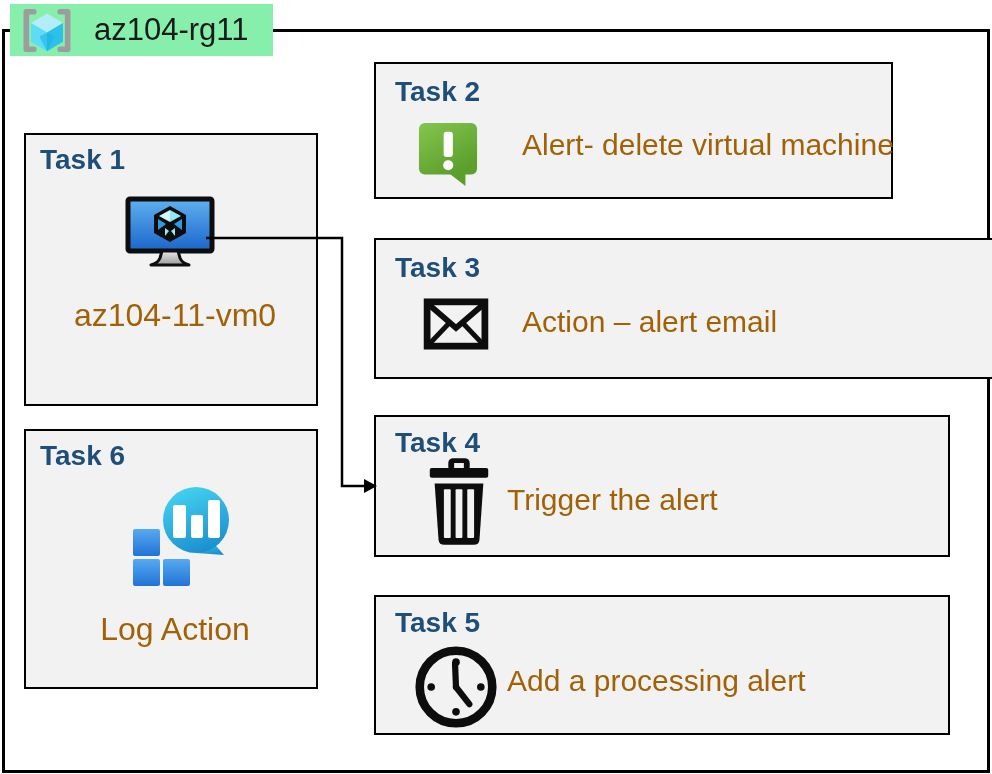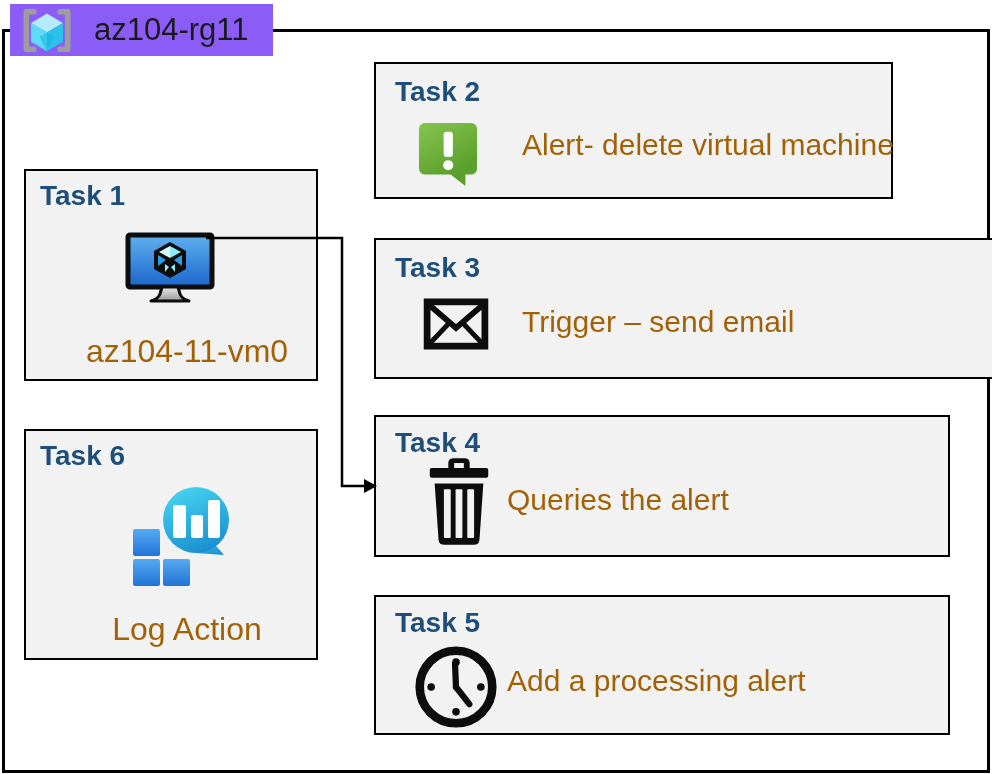--- a/index.html
+++ b/index.html
@@ -6,38 +6,38 @@
   .canvas{
     position:relative;width:992px;height:774px;background:#ffffff;
     font-family:"Liberation Sans", sans-serif;overflow:hidden;
   }
   .outer-frame{
     position:absolute;left:2px;top:29px;width:988px;height:744px;
     border:3px solid #000;box-sizing:border-box;background:transparent;
   }
   .rg-header{
     position:absolute;left:10px;top:4px;height:52px;z-index:4;
-    display:flex;align-items:center;gap:18px;background:#8b5cf6;
+    display:flex;align-items:center;gap:18px;background:#86efac;
     padding:0 24px 0 8px;
   }
   .rg-title{font-size:31px;color:#1a1a1a;white-space:nowrap;}
   .task-box{
     position:absolute;background:#f2f2f2;border:2px solid #000;
     box-sizing:border-box;z-index:2;
   }
   .task-heading{
     position:absolute;font-size:28px;font-weight:bold;color:#1f4e79;
     white-space:nowrap;
   }
   .task-label{font-size:30px;color:#a16207;white-space:nowrap;line-height:40px;position:absolute;}
-  .big-label{font-size:32px;text-align:center;width:100%;left:16px;}
+  .big-label{font-size:32px;text-align:center;width:100%;left:4px;}
   .icon{position:absolute;display:block;line-height:0;}
   .connector{position:absolute;left:0;top:0;z-index:3;pointer-events:none;}
-  #box-task1{left:24px;top:133px;width:294px;height:212px;margin-top:36px;}
-  #box-task6{left:24px;top:429px;width:294px;height:231px;}
+  #box-task1{left:24px;top:133px;width:294px;height:273px;}
+  #box-task6{left:24px;top:429px;width:294px;height:260px;}
   #box-task2{left:374px;top:62px;width:519px;height:137px;}
   #box-task3{left:374px;top:238px;width:620px;height:141px;}
   #box-task4{left:374px;top:415px;width:576px;height:142px;padding-left:40px;}
   #box-task5{left:374px;top:595px;width:576px;height:140px;padding-left:48px;}
 </style>
 </head>
 <body>
 
 <div class="canvas">
 
@@ -112,37 +112,37 @@
   <div class="task-box" id="box-task3">
     <div class="task-heading" style="left:19px;top:12px">Task 3</div>
     <span class="icon" style="left:47px;top:58px">
       <svg width="66" height="52" viewBox="0 0 68 54">
         <rect x="4" y="4" width="60" height="46" fill="none" stroke="#0d0d0d" stroke-width="7"></rect>
         <path d="M6 7 L34 31 L62 7" fill="none" stroke="#0d0d0d" stroke-width="6"></path>
         <path d="M7 47 L26 27" fill="none" stroke="#0d0d0d" stroke-width="5"></path>
         <path d="M61 47 L42 27" fill="none" stroke="#0d0d0d" stroke-width="5"></path>
       </svg>
     </span>
-    <div class="task-label" style="left:146px;top:62px">Trigger – send email</div>
+    <div class="task-label" style="left:146px;top:62px">Action – alert email</div>
   </div>
 
   <div class="task-box" id="box-task4">
     <div class="task-heading" style="left:19px;top:10px">Task 4</div>
     <span class="icon" style="left:46px;top:37px">
       <svg width="74" height="94" viewBox="0 0 76 96">
         <rect x="27" y="4" width="22" height="14" rx="5" fill="#0d0d0d"></rect>
         <rect x="33" y="9" width="10" height="7" fill="#f2f2f2"></rect>
         <rect x="8" y="14" width="60" height="10" rx="2" fill="#0d0d0d"></rect>
         <path d="M13 30 H63 L59 88 Q58.5 93 53 93 H23 Q17.5 93 17 88 Z" fill="#0d0d0d"></path>
         <rect x="22.5" y="36" width="7" height="50" rx="1" fill="#f2f2f2"></rect>
         <rect x="34.5" y="36" width="7" height="50" rx="1" fill="#f2f2f2"></rect>
         <rect x="46.5" y="36" width="7" height="50" rx="1" fill="#f2f2f2"></rect>
       </svg>
     </span>
-    <div class="task-label" style="left:131px;top:63px">Queries the alert</div>
+    <div class="task-label" style="left:131px;top:63px">Trigger the alert</div>
   </div>
 
   <div class="task-box" id="box-task5">
     <div class="task-heading" style="left:19px;top:10px">Task 5</div>
     <span class="icon" style="left:38px;top:48px">
       <svg width="84" height="84" viewBox="0 0 88 88">
         <circle cx="44" cy="44" r="38" fill="none" stroke="#0d0d0d" stroke-width="9"></circle>
         <circle cx="44" cy="18" r="4" fill="#0d0d0d"></circle>
         <circle cx="70" cy="44" r="4" fill="#0d0d0d"></circle>
         <circle cx="44" cy="70" r="4" fill="#0d0d0d"></circle>

